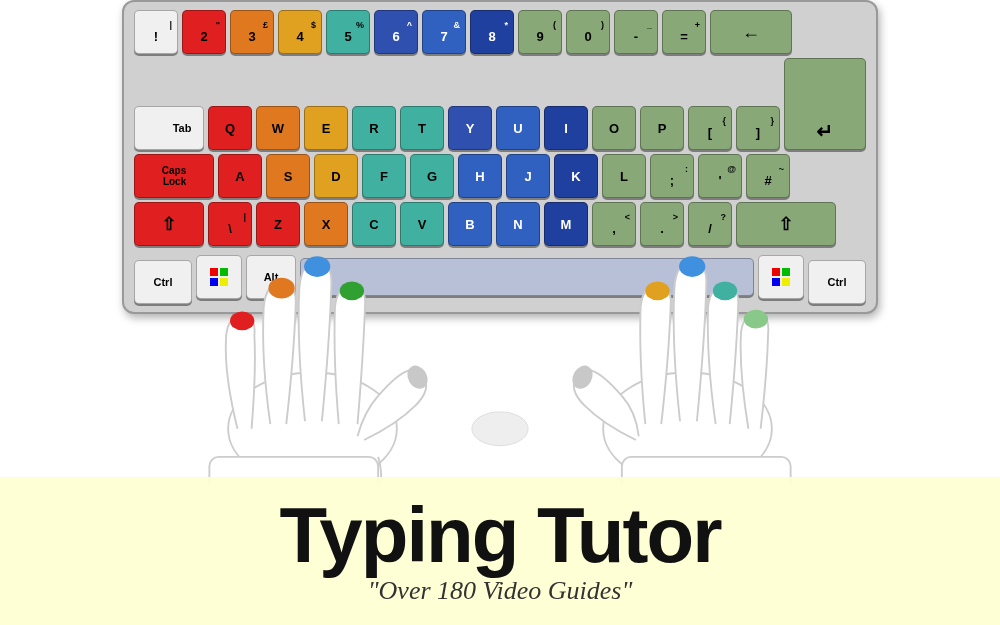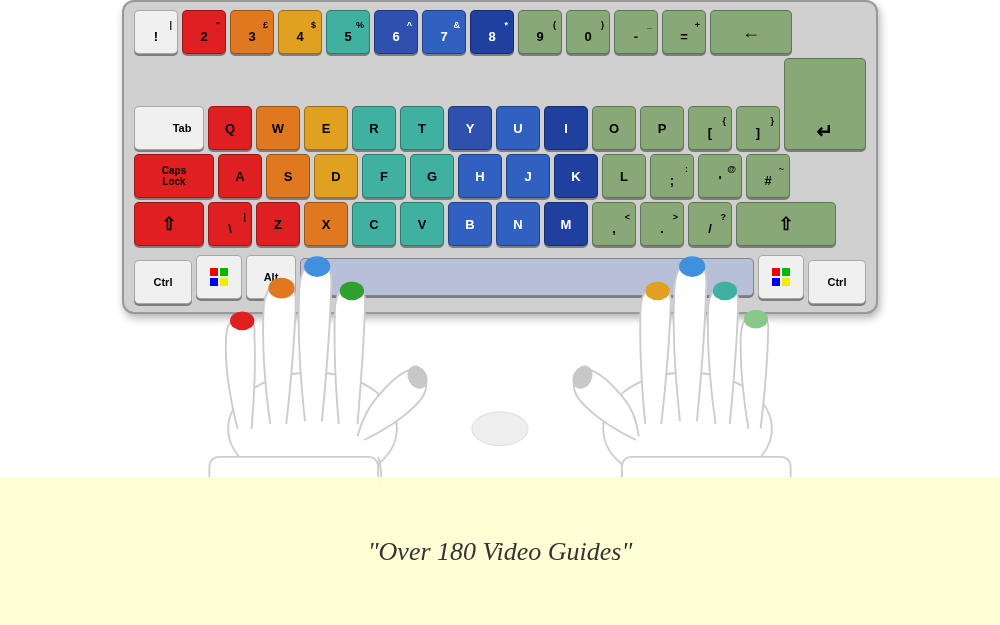--- a/index.html
+++ b/index.html
@@ -249,21 +249,21 @@
         <div class="key key-sage">
           <span class="top-char">}</span>
             <span class="main-char">]</span>
         </div>
         <div class="key key-sage" style="min-width:82px; font-size:20px; height:92px; align-self:stretch; border-radius:5px; justify-content:flex-end; padding-bottom:6px;">
           ↵
         </div>
       </div>
 
       <div class="key-row">
-        <div class="key key-red key-caps" style="min-width:80px; font-size:10px; text-align:center; padding:4px;">
+        <div class="key key-red key-caps" style="min-width:80px; font-size:10px; text-align:right; padding:4px;">
           <span style="font-size:10px; font-weight:bold;">Caps<br>Lock</span>
         </div>
         <div class="key key-red">
             <span class="main-char">A</span>
           </div>
         <div class="key key-orange">
             <span class="main-char">S</span>
           </div>
         <div class="key key-yellow">
             <span class="main-char">D</span>
@@ -413,16 +413,17 @@
       <ellipse cx="673" cy="143" rx="13" ry="10" fill="#88c888"></ellipse>
 
       <path d="M545 272 Q510 255 490 235 Q475 220 480 208 Q485 195 498 198 Q510 202 530 225 Q545 242 548 268" fill="white" stroke="#ccc" stroke-width="2"></path>
       <ellipse cx="488" cy="205" rx="10" ry="13" fill="#c8c8c8" transform="rotate(30 488 205)"></ellipse>
     </g>
 
     <ellipse cx="400" cy="260" rx="30" ry="18" fill="#e8e8e8" stroke="#ccc" stroke-width="1" opacity="0.7"></ellipse>
   </svg>
 
   <div class="bottom-banner" style="position:absolute; bottom:0; left:0; right:0; height:148px; background:rgba(255,255,210,0.93); display:flex; flex-direction:column; align-items:center; justify-content:center; z-index:15;">
+    <div class="title-text" style="font-size:78px; font-weight:900; color:#111; font-family:'Arial Black',Arial,sans-serif; letter-spacing:-2px; line-height:1;">Typing Tutor</div>
     <div class="subtitle-text" style="font-size:26px; font-style:italic; color:#333; font-family:Georgia,serif; margin-top:2px;">"Over 180 Video Guides"</div>
   </div>
 
 </div>
 
 </body></html>

